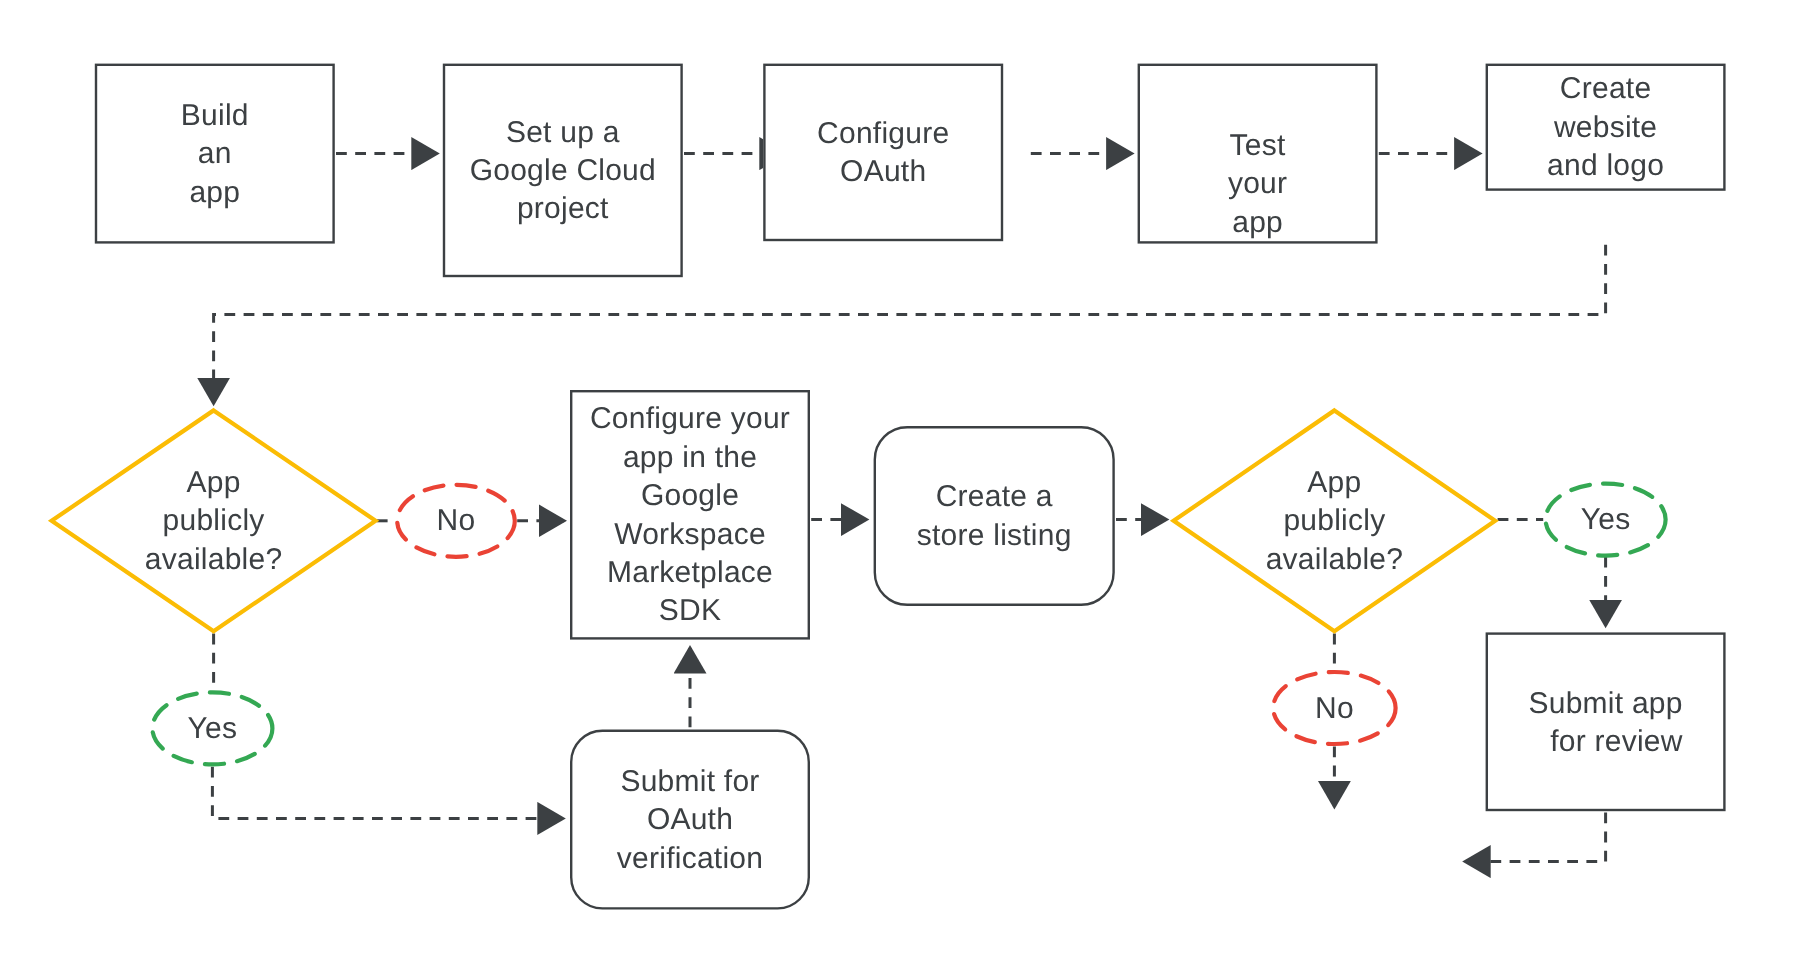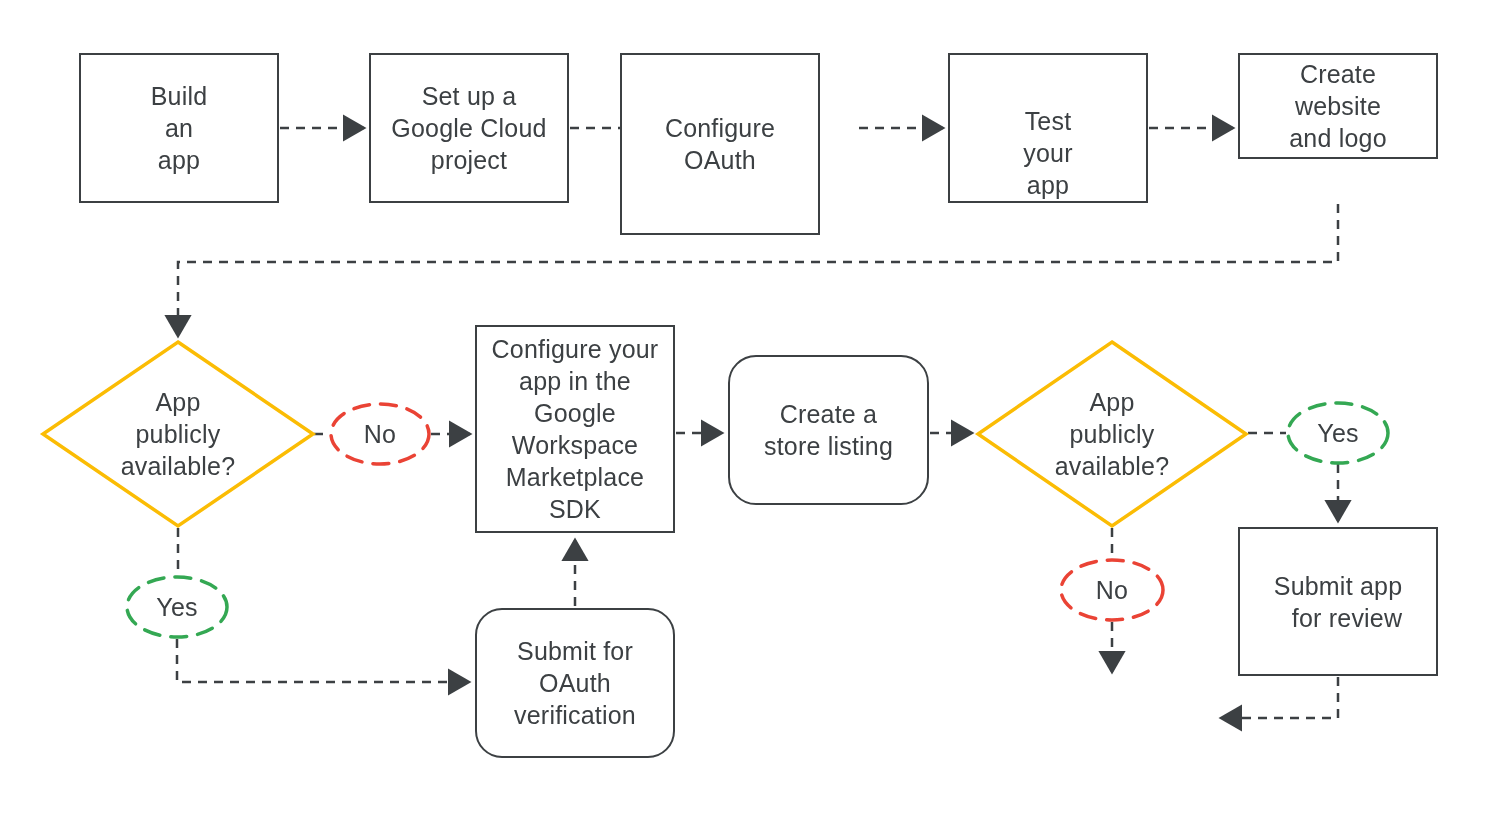--- a/index.html
+++ b/index.html
@@ -111,26 +111,26 @@
     <ellipse class="oval oval-yes" cx="177" cy="607" rx="50" ry="30"></ellipse>
     <ellipse class="oval oval-yes" cx="1338" cy="433" rx="50" ry="30"></ellipse>
     <ellipse class="oval oval-no" cx="1112" cy="590" rx="51" ry="30"></ellipse>
   </svg>
 
   <div class="node" style="left:79px;top:53px;width:200px;height:150px;">
     <span class="label">Build
 an
 app</span>
   </div>
-  <div class="node" style="left:369px;top:53px;width:200px;height:150px;">
+  <div class="node" style="left:369px;top:53px;width:200px;height:178px;">
     <span class="label">Set up a
 Google Cloud
 project</span>
   </div>
-  <div class="node" style="left:620px;top:53px;width:200px;height:182px;">
+  <div class="node" style="left:636px;top:53px;width:200px;height:148px;">
     <span class="label">Configure
 OAuth</span>
   </div>
   <div class="node" style="left:948px;top:53px;width:200px;height:150px;align-items:flex-end;">
     <span class="label">Test
 your
 app</span>
   </div>
   <div class="node" style="left:1238px;top:53px;width:200px;height:106px;">
     <span class="label">Create

